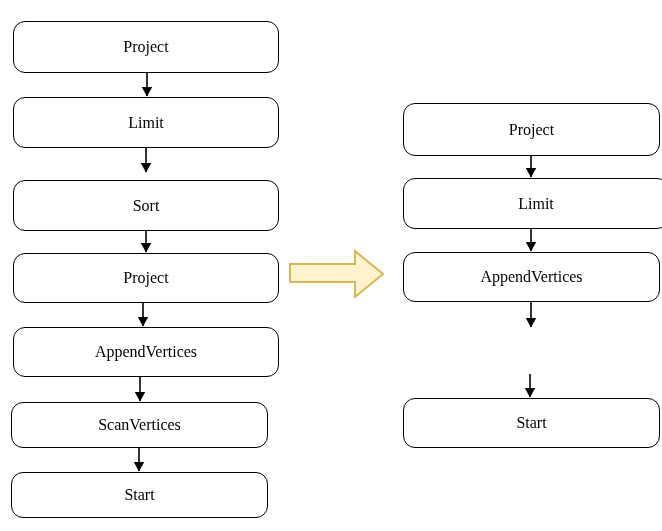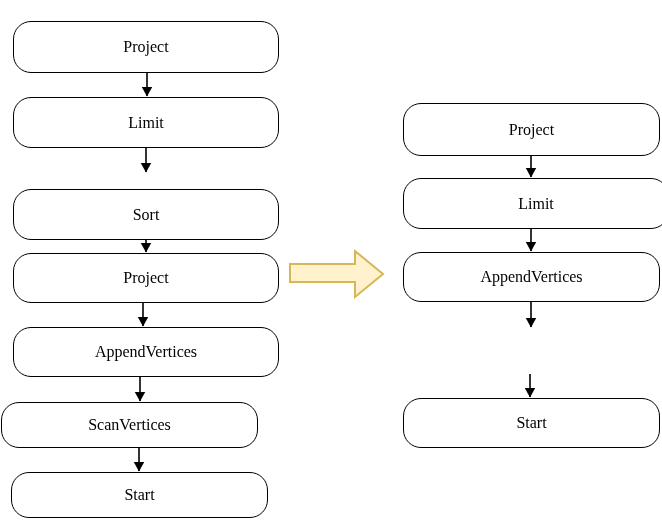--- a/index.html
+++ b/index.html
@@ -25,21 +25,21 @@
   }
   .connector-layer {
     position: absolute;
     left: 0; top: 0;
     width: 662px; height: 531px;
   }
   .flow-node {
     position: absolute;
     background: var(--node-fill);
     border: 1.6px solid var(--node-border);
-    border-radius: 18px;
+    border-radius: 12px;
     display: flex;
     align-items: center;
     justify-content: center;
   }
   .flow-node span {
     font-size: 16px;
     color: var(--node-text);
     white-space: nowrap;
   }
   .connector { stroke: var(--connector); stroke-width: 1.6; }
@@ -77,30 +77,30 @@
 
     <polygon class="transform-arrow" points="290,264 355,264 355,251 383,274 355,297 355,282 290,282"></polygon>
   </svg>
 
   <div class="flow-node" style="left:13px;  top:21px;  width:266px; height:52px">
       <span>Project</span>
     </div>
   <div class="flow-node" style="left:13px;  top:97px;  width:266px; height:51px">
       <span>Limit</span>
     </div>
-  <div class="flow-node" style="left:13px;  top:189px; width:266px; height:51px">
+  <div class="flow-node" style="left:13px;  top:180px; width:266px; height:51px">
       <span>Sort</span>
     </div>
   <div class="flow-node" style="left:13px;  top:253px; width:266px; height:50px">
       <span>Project</span>
     </div>
   <div class="flow-node" style="left:13px;  top:327px; width:266px; height:50px">
       <span>AppendVertices</span>
     </div>
-  <div class="flow-node" style="left:1px;  top:402px; width:257px; height:46px">
+  <div class="flow-node" style="left:11px;  top:402px; width:257px; height:46px">
       <span>ScanVertices</span>
     </div>
   <div class="flow-node" style="left:11px;  top:472px; width:257px; height:46px">
       <span>Start</span>
     </div>
 
   <div class="flow-node" style="left:403px; top:103px; width:257px; height:53px">
       <span>Project</span>
     </div>
   <div class="flow-node" style="left:403px; top:178px; width:266px; height:51px">

